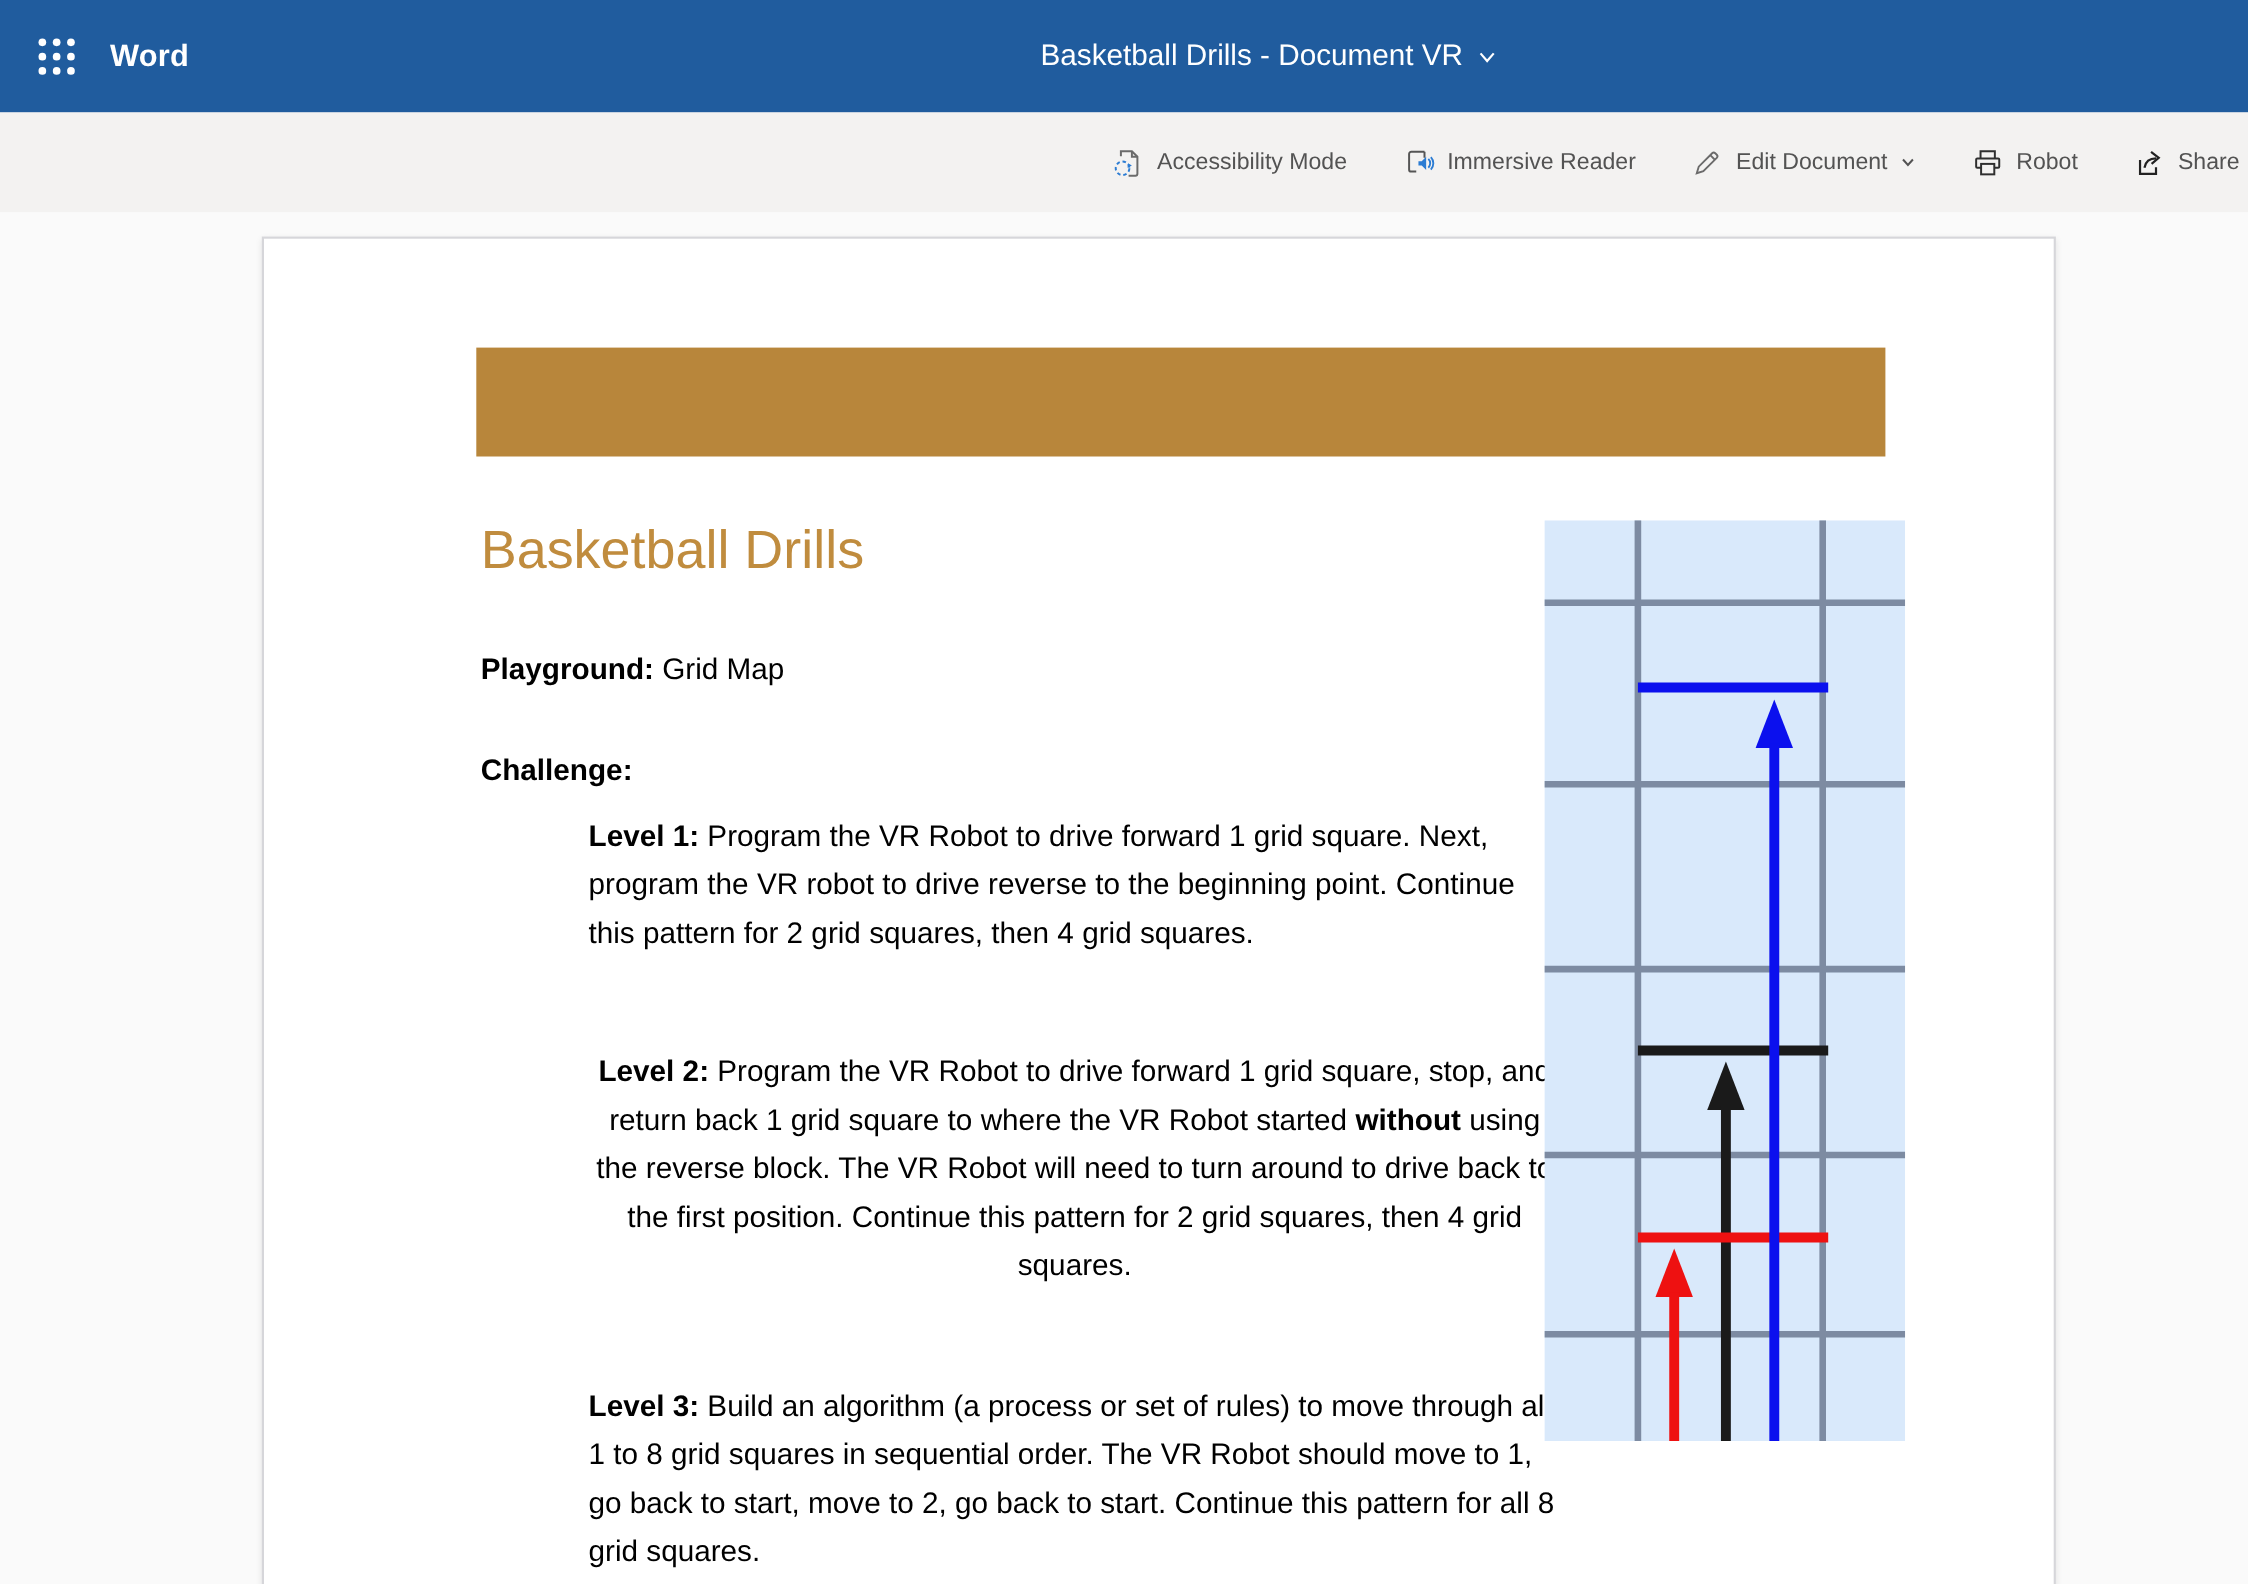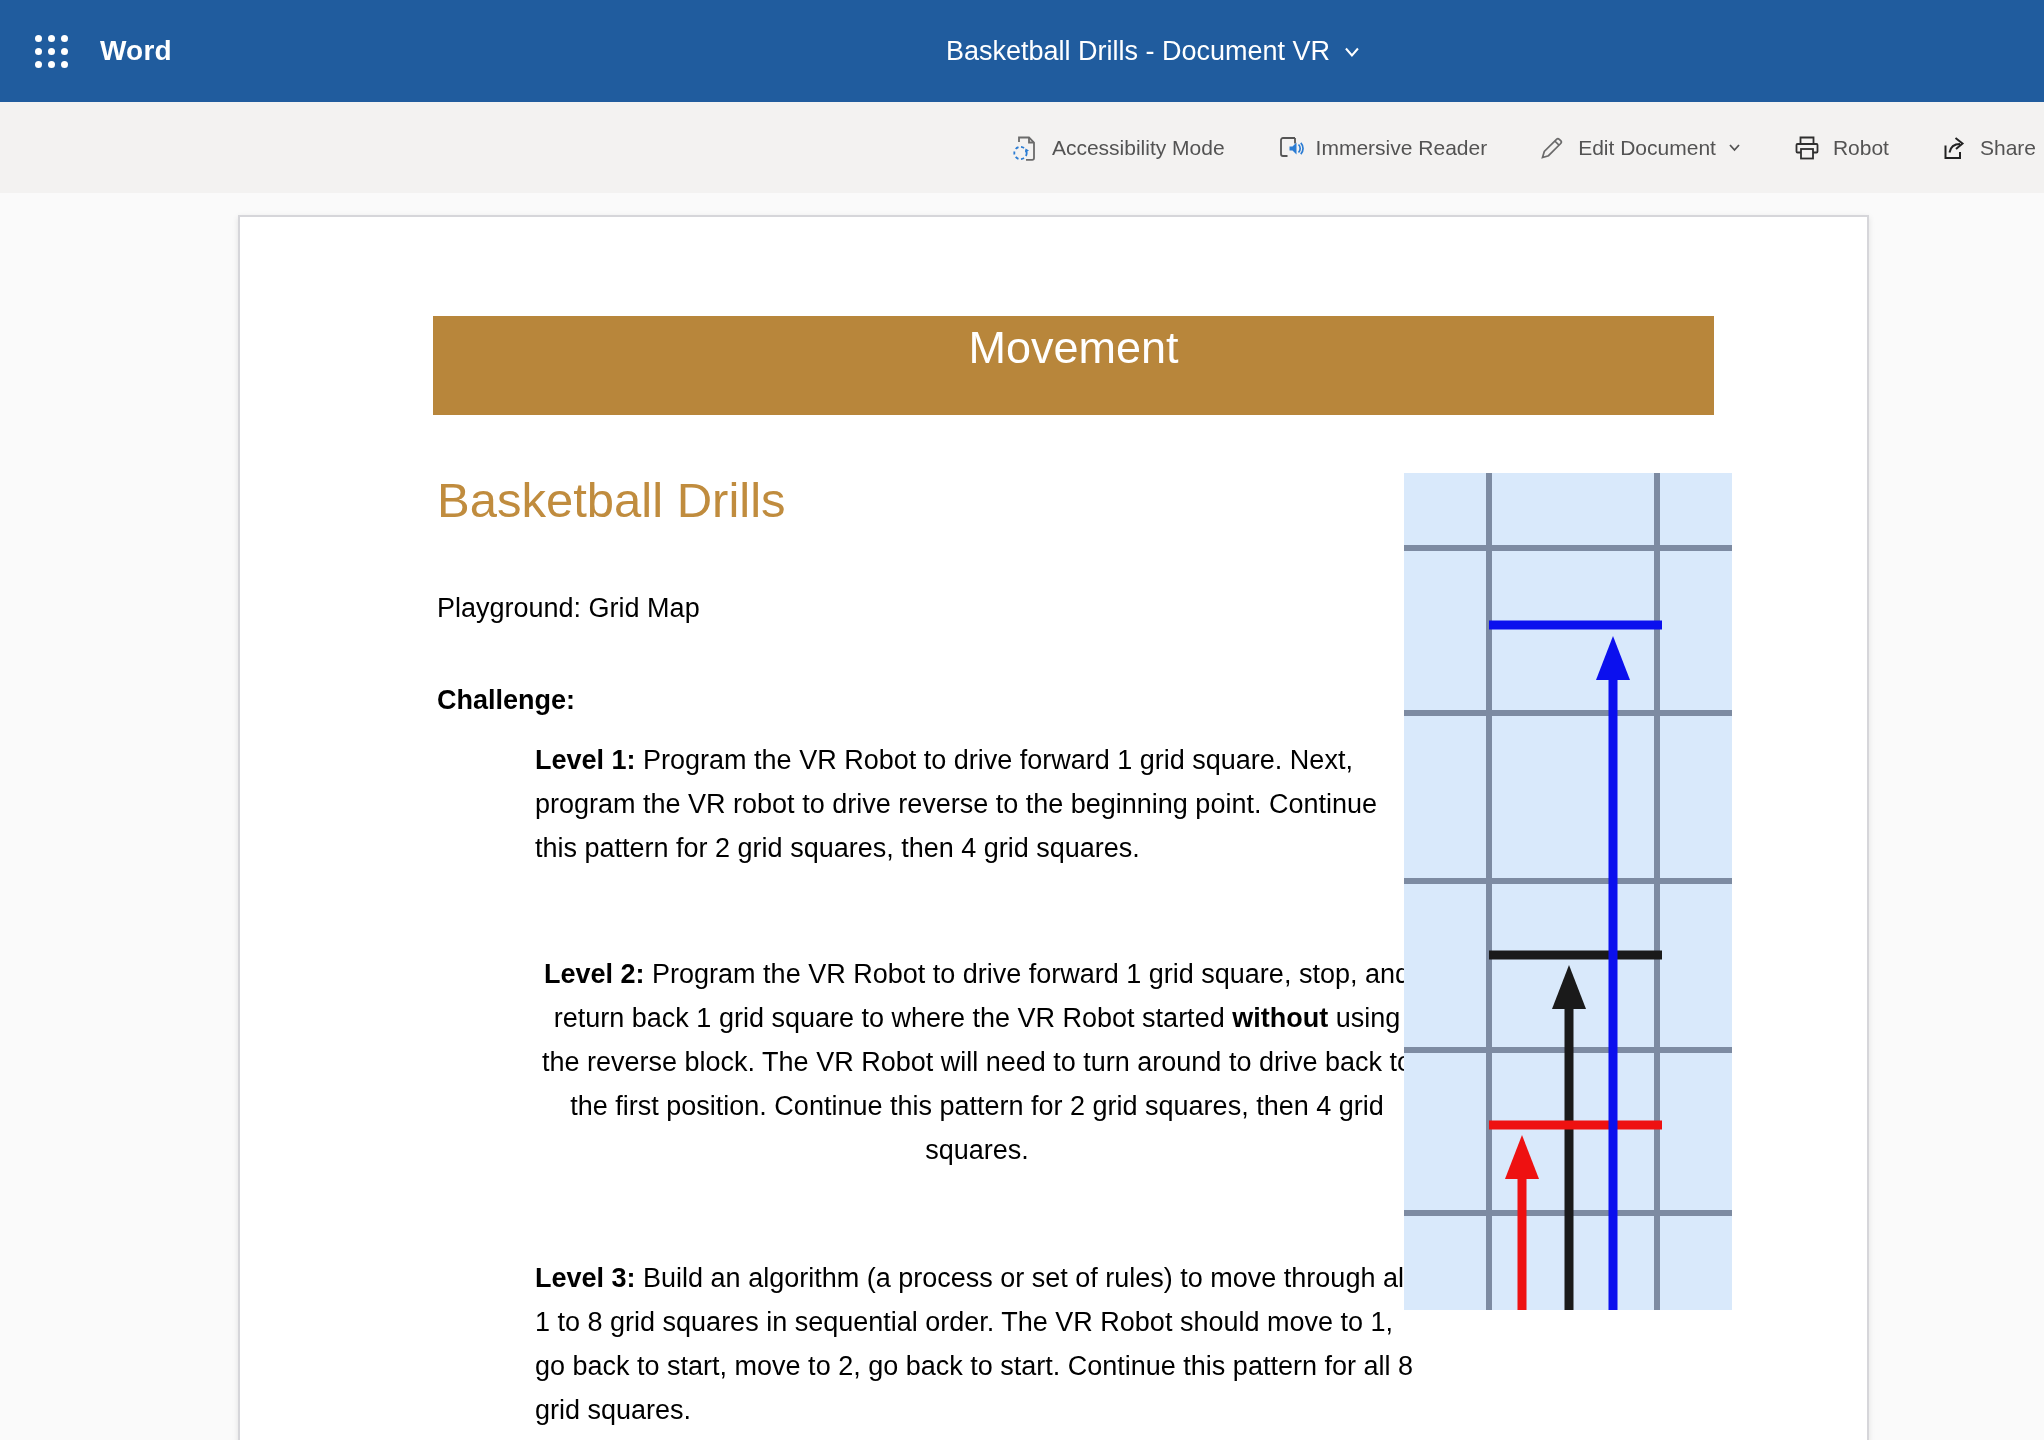--- a/index.html
+++ b/index.html
@@ -124,26 +124,25 @@
       <polyline points="16.5,5 23.5,10.5 17,16" fill="none" stroke="#222" stroke-width="2"></polyline>
     </svg>
     <span>Share</span>
   </button>
 </div>
 
 <div class="canvas">
   <div class="page">
 
     <div class="banner" style="background: rgb(184, 134, 59);">
-      <div class="banner-title">Movement</div>
     </div>
 
     <h1 class="doc-heading" style="color: rgb(192, 140, 62);">Basketball Drills</h1>
 
-    <div class="doc-text playground"><span style="font-weight: 400; text-align: center;">Playground:</span><span> Grid Map</span></div>
+    <div class="doc-text playground"><span style="font-weight: 700; text-align: center;">Playground:</span><span> Grid Map</span></div>
 
     <div class="doc-text challenge"><span style="font-weight: 700;">Challenge:</span></div>
 
     <div class="doc-text level-1"><span style="font-weight: 700;">Level 1:</span><span> Program the VR Robot to drive forward 1 grid square. Next, program the VR robot to drive reverse to the beginning point. Continue this pattern for 2 grid squares, then 4 grid squares.</span></div>
     <div class="doc-text level-2"><span style="font-weight: 700;">Level 2:</span><span> Program the VR Robot to drive forward 1 grid square, stop, and return back 1 grid square to where the VR Robot started </span><span style="font-weight: 700;">without</span><span> using the reverse block. The VR Robot will need to turn around to drive back to the first position. Continue this pattern for 2 grid squares, then 4 grid squares.</span></div>
     <div class="doc-text level-3"><span style="font-weight: 700;">Level 3:</span><span> Build an algorithm (a process or set of rules) to move through all 1 to 8 grid squares in sequential order. The VR Robot should move to 1, go back to start, move to 2, go back to start. Continue this pattern for all 8 grid squares.</span></div>
 
     <div class="grid-image"><svg width="328" height="837" viewBox="0 0 328 837">
           <rect x="0" y="0" width="328" height="837" fill="#d9e9fb"></rect>
           <line x1="85" y1="0" x2="85" y2="837" stroke="#7d8ba2" stroke-width="6"></line>

